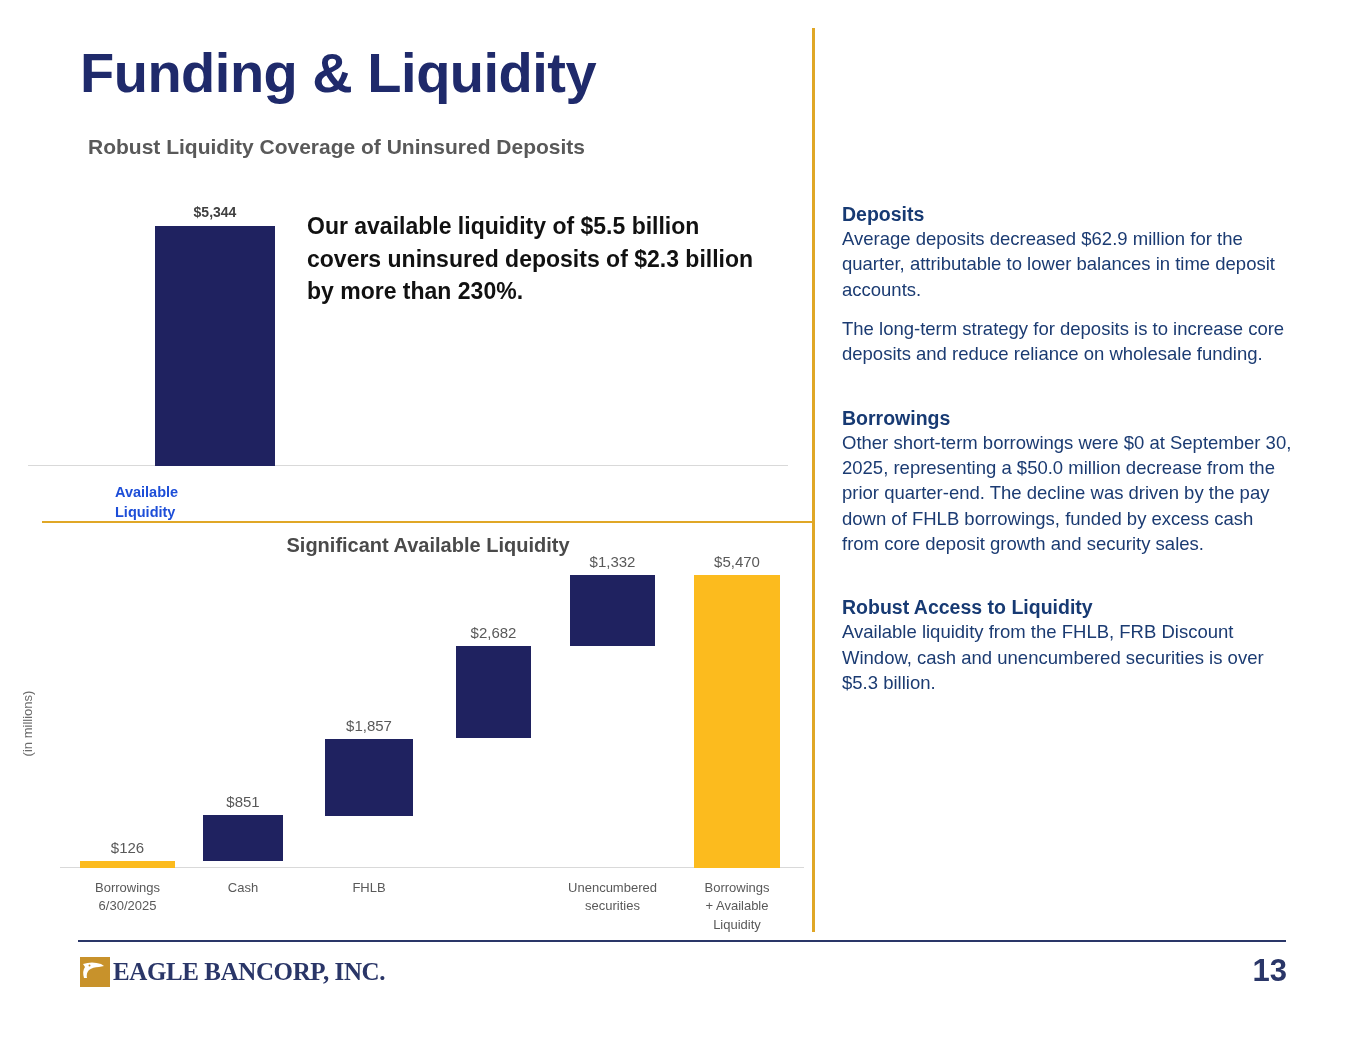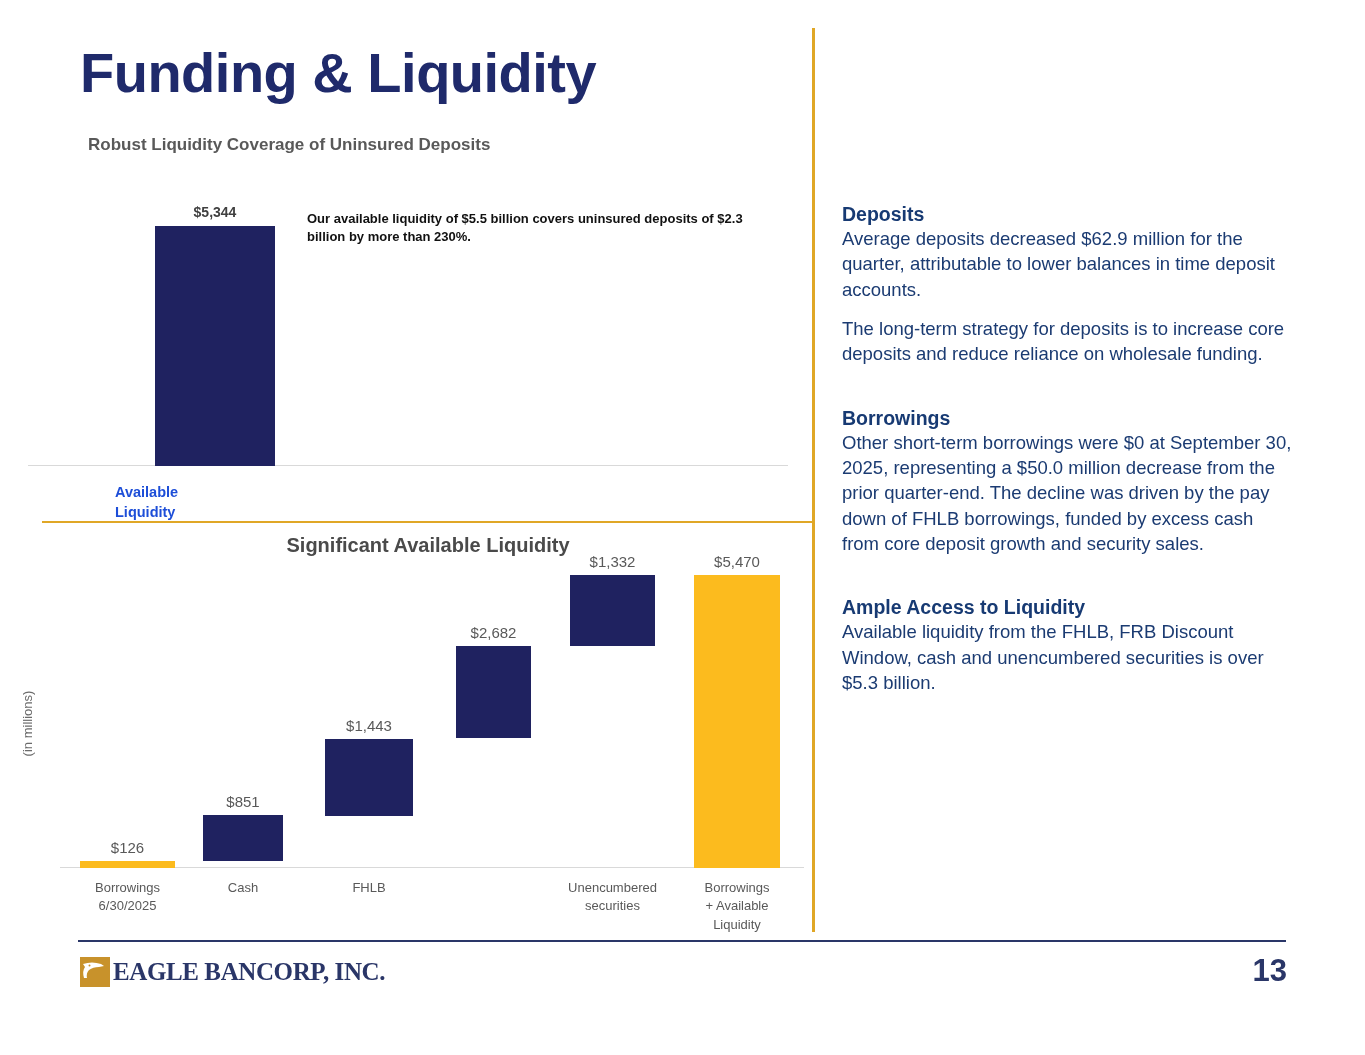--- a/index.html
+++ b/index.html
@@ -24,21 +24,21 @@
     font-weight: bold;
     color: #1F2A6B;
     letter-spacing: -0.5px;
     line-height: 1.05;
     white-space: nowrap;
   }
   #slide-subtitle {
     position: absolute;
     left: 88px;
     top: 135px;
-    font-size: 17px;
+    font-size: 21px;
     font-weight: bold;
     color: #595959;
     white-space: nowrap;
     text-align: center;
   }
 
   
   .vdivider-gold {
     position: absolute;
     left: 812px;
@@ -111,21 +111,21 @@
     font-weight: bold;
     color: #1d4ed8;
     line-height: 1.35;
   }
 
   #callout {
     position: absolute;
     left: 307px;
     top: 210px;
     width: 472px;
-    font-size: 13px;
+    font-size: 23px;
     font-weight: bold;
     color: #111111;
     line-height: 1.42;
   }
 
   
   #chart2-title {
     position: absolute;
     left: 42px;
     top: 534px;
@@ -286,21 +286,21 @@
       <div class="wf-value" style="bottom: 12px;">$126</div>
       <div class="wf-cat">Borrowings<br>6/30/2025</div>
     </div>
     <div class="wf-col" style="left: 143px; width: 80px;">
       <div class="wf-bar" style="bottom: 7px; height: 46px; background: rgb(31, 34, 96);"></div>
       <div class="wf-value" style="bottom: 58px;">$851</div>
       <div class="wf-cat">Cash</div>
     </div>
     <div class="wf-col" style="left: 265px; width: 88px;">
       <div class="wf-bar" style="bottom: 52px; height: 77px; background: rgb(31, 34, 96);"></div>
-      <div class="wf-value" style="bottom: 134px;">$1,443</div>
+      <div class="wf-value" style="bottom: 134px;">$1,857</div>
       <div class="wf-cat">FHLB</div>
     </div>
     <div class="wf-col" style="left: 396px; width: 75px;">
       <div class="wf-bar" style="bottom: 130px; height: 92px; background: rgb(31, 34, 96);"></div>
       <div class="wf-value" style="bottom: 227px;">$2,682</div>
     </div>
     <div class="wf-col" style="left: 510px; width: 85px;">
       <div class="wf-bar" style="bottom: 222px; height: 71px; background: rgb(31, 34, 96);"></div>
       <div class="wf-value" style="bottom: 298px;">$1,332</div>
       <div class="wf-cat">Unencumbered<br>securities</div>
@@ -314,21 +314,21 @@
 
 <div id="panel">
   <div id="panel-sections">
       <h3>Deposits</h3>
       <p>Average deposits decreased $62.9 million for the quarter, attributable to lower balances in time deposit accounts.</p>
       <p>The long-term strategy for deposits is to increase core deposits and reduce reliance on wholesale funding.</p>
       <div class="spacer"></div>
       <h3>Borrowings</h3>
       <p>Other short-term borrowings were $0 at September 30, 2025, representing a $50.0 million decrease from the prior quarter-end. The decline was driven by the pay down of FHLB borrowings, funded by excess cash from core deposit growth and security sales.</p>
       <div class="spacer"></div>
-      <h3>Ample Access to Liquidity</h3>
+      <h3>Robust Access to Liquidity</h3>
       <p>Available liquidity from the FHLB, FRB Discount Window, cash and unencumbered securities is over $5.3 billion.</p>
     </div>
 </div>
 
 <div id="logo">
   <div class="mark">
     <svg width="30" height="30" viewBox="0 0 30 30" aria-hidden="true">
       <rect x="0" y="0" width="30" height="30" fill="#C8922B"></rect>
       <path d="M3 7 Q12 4 21 7 L24 9 L19 10 Q13 10 9 13 Q6 16 7 21 L4 21 Q2 14 5 10 Z" fill="#FFFFFF"></path>
       <circle cx="9.5" cy="8.4" r="1" fill="#C8922B"></circle>

